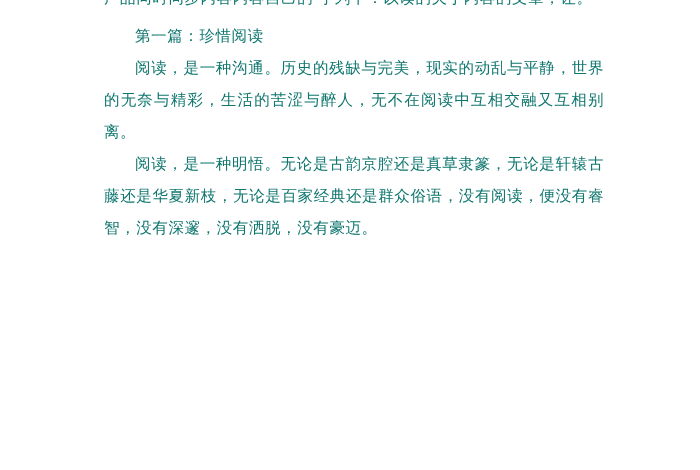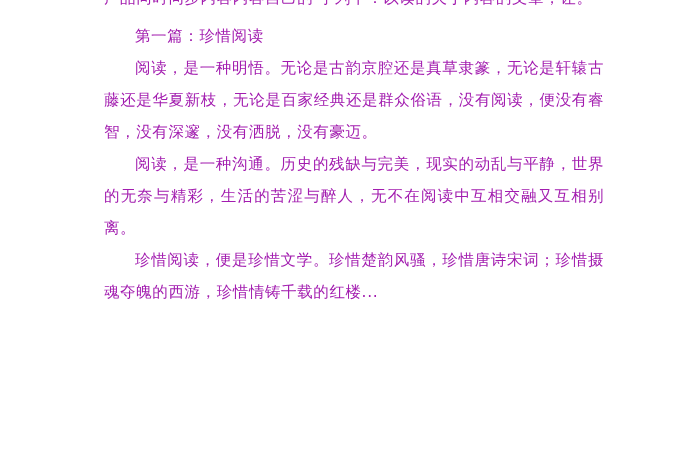--- a/index.html
+++ b/index.html
@@ -19,21 +19,21 @@
     height: 470px;
     background: #ffffff;
     box-sizing: border-box;
     padding: 0 96px 0 104px;
   }
   .doc-body {
     padding-top: 0;
   }
   .para {
     margin: 0;
-    color: #a21caf;
+    color: #0f766e;
     font-size: 15.5px;
     line-height: 32px;
     letter-spacing: 0.6px;
     text-align: justify;
     text-justify: inter-ideograph;
     word-break: break-all;
   }
   .para.indent {
     text-indent: 2em;
   }
@@ -49,21 +49,20 @@
 
 <div class="page">
   <div class="doc-body">
 
     <p class="para clipped-top">产品同时同步内容内容自己的·字列下：以读的关于内容的文章，让。</p>
 
     <div class="spacer-sm"></div>
 
     <p class="para indent">第一篇：珍惜阅读</p>
 
+    <p class="para indent">阅读，是一种沟通。历史的残缺与完美，现实的动乱与平静，世界的无奈与精彩，生活的苦涩与醉人，无不在阅读中互相交融又互相别离。</p>
+
     <p class="para indent">阅读，是一种明悟。无论是古韵京腔还是真草隶篆，无论是轩辕古藤还是华夏新枝，无论是百家经典还是群众俗语，没有阅读，便没有睿智，没有深邃，没有洒脱，没有豪迈。</p>
 
-    <p class="para indent">阅读，是一种沟通。历史的残缺与完美，现实的动乱与平静，世界的无奈与精彩，生活的苦涩与醉人，无不在阅读中互相交融又互相别离。</p>
 
-
-    <p class="para indent">珍惜阅读，便是珍惜文学。珍惜楚韵风骚，珍惜唐诗宋词；珍惜摄魂夺魄的西游，珍惜情铸千载的红楼...</p>
 
   </div>
 </div>
 
 </body></html>

